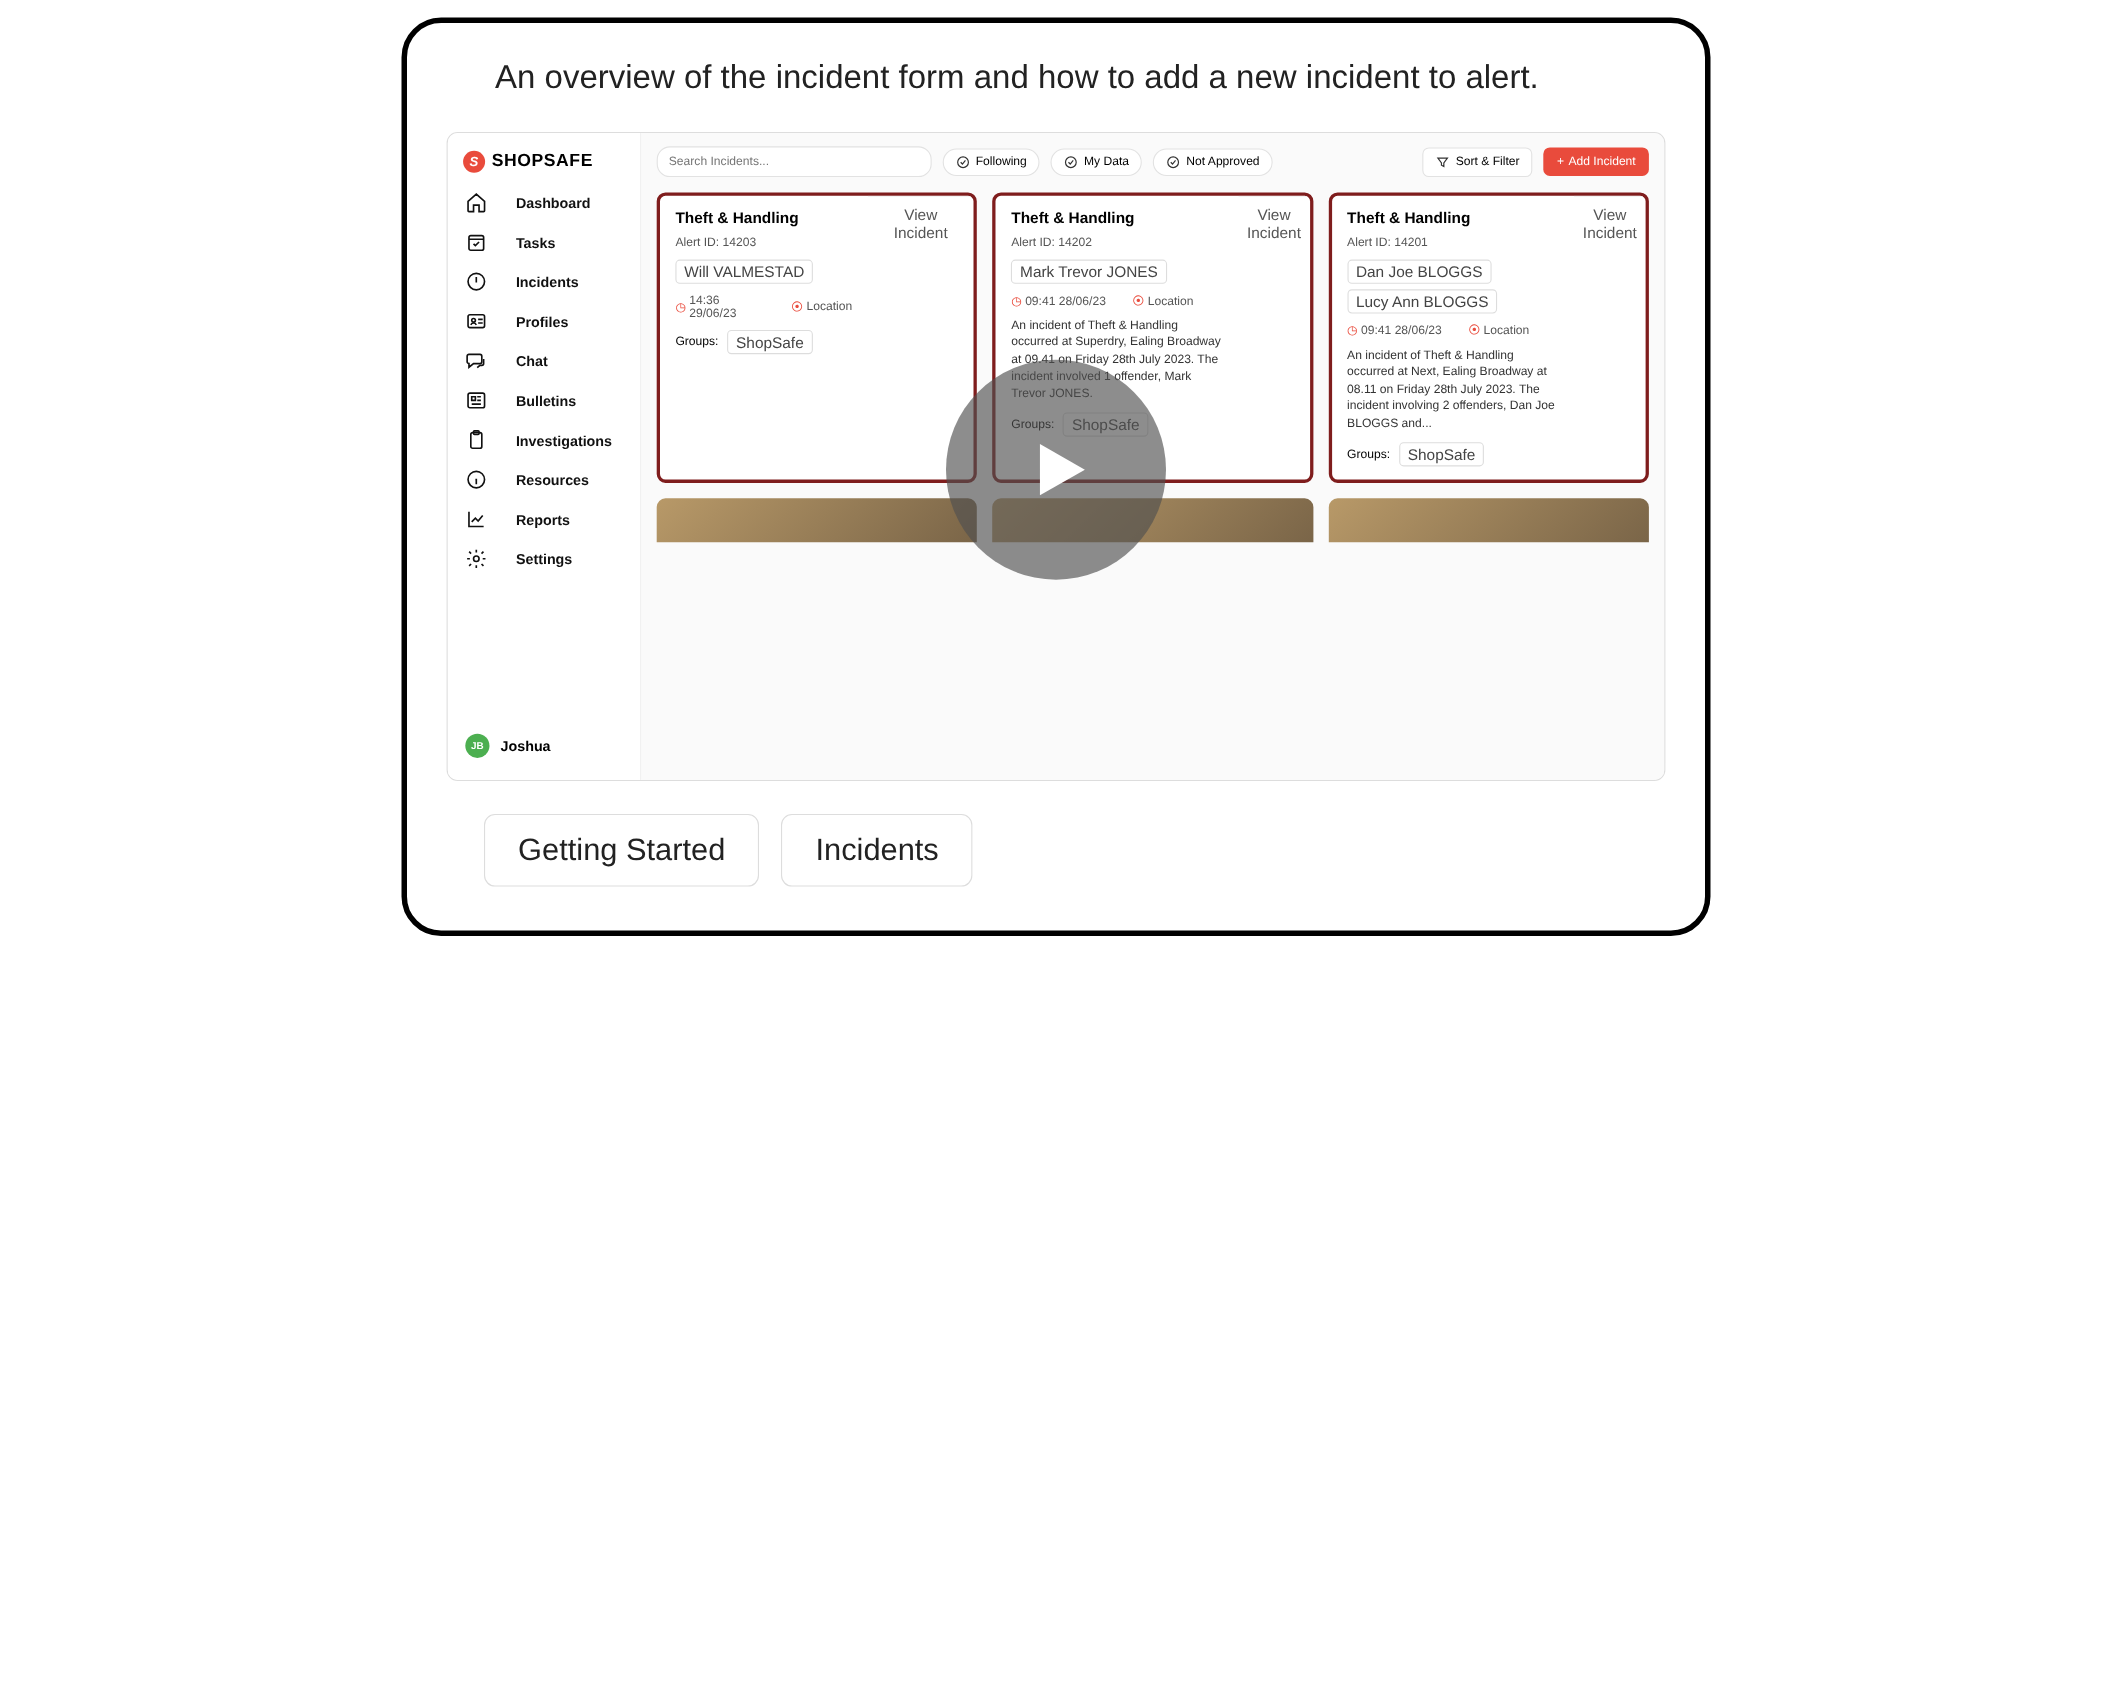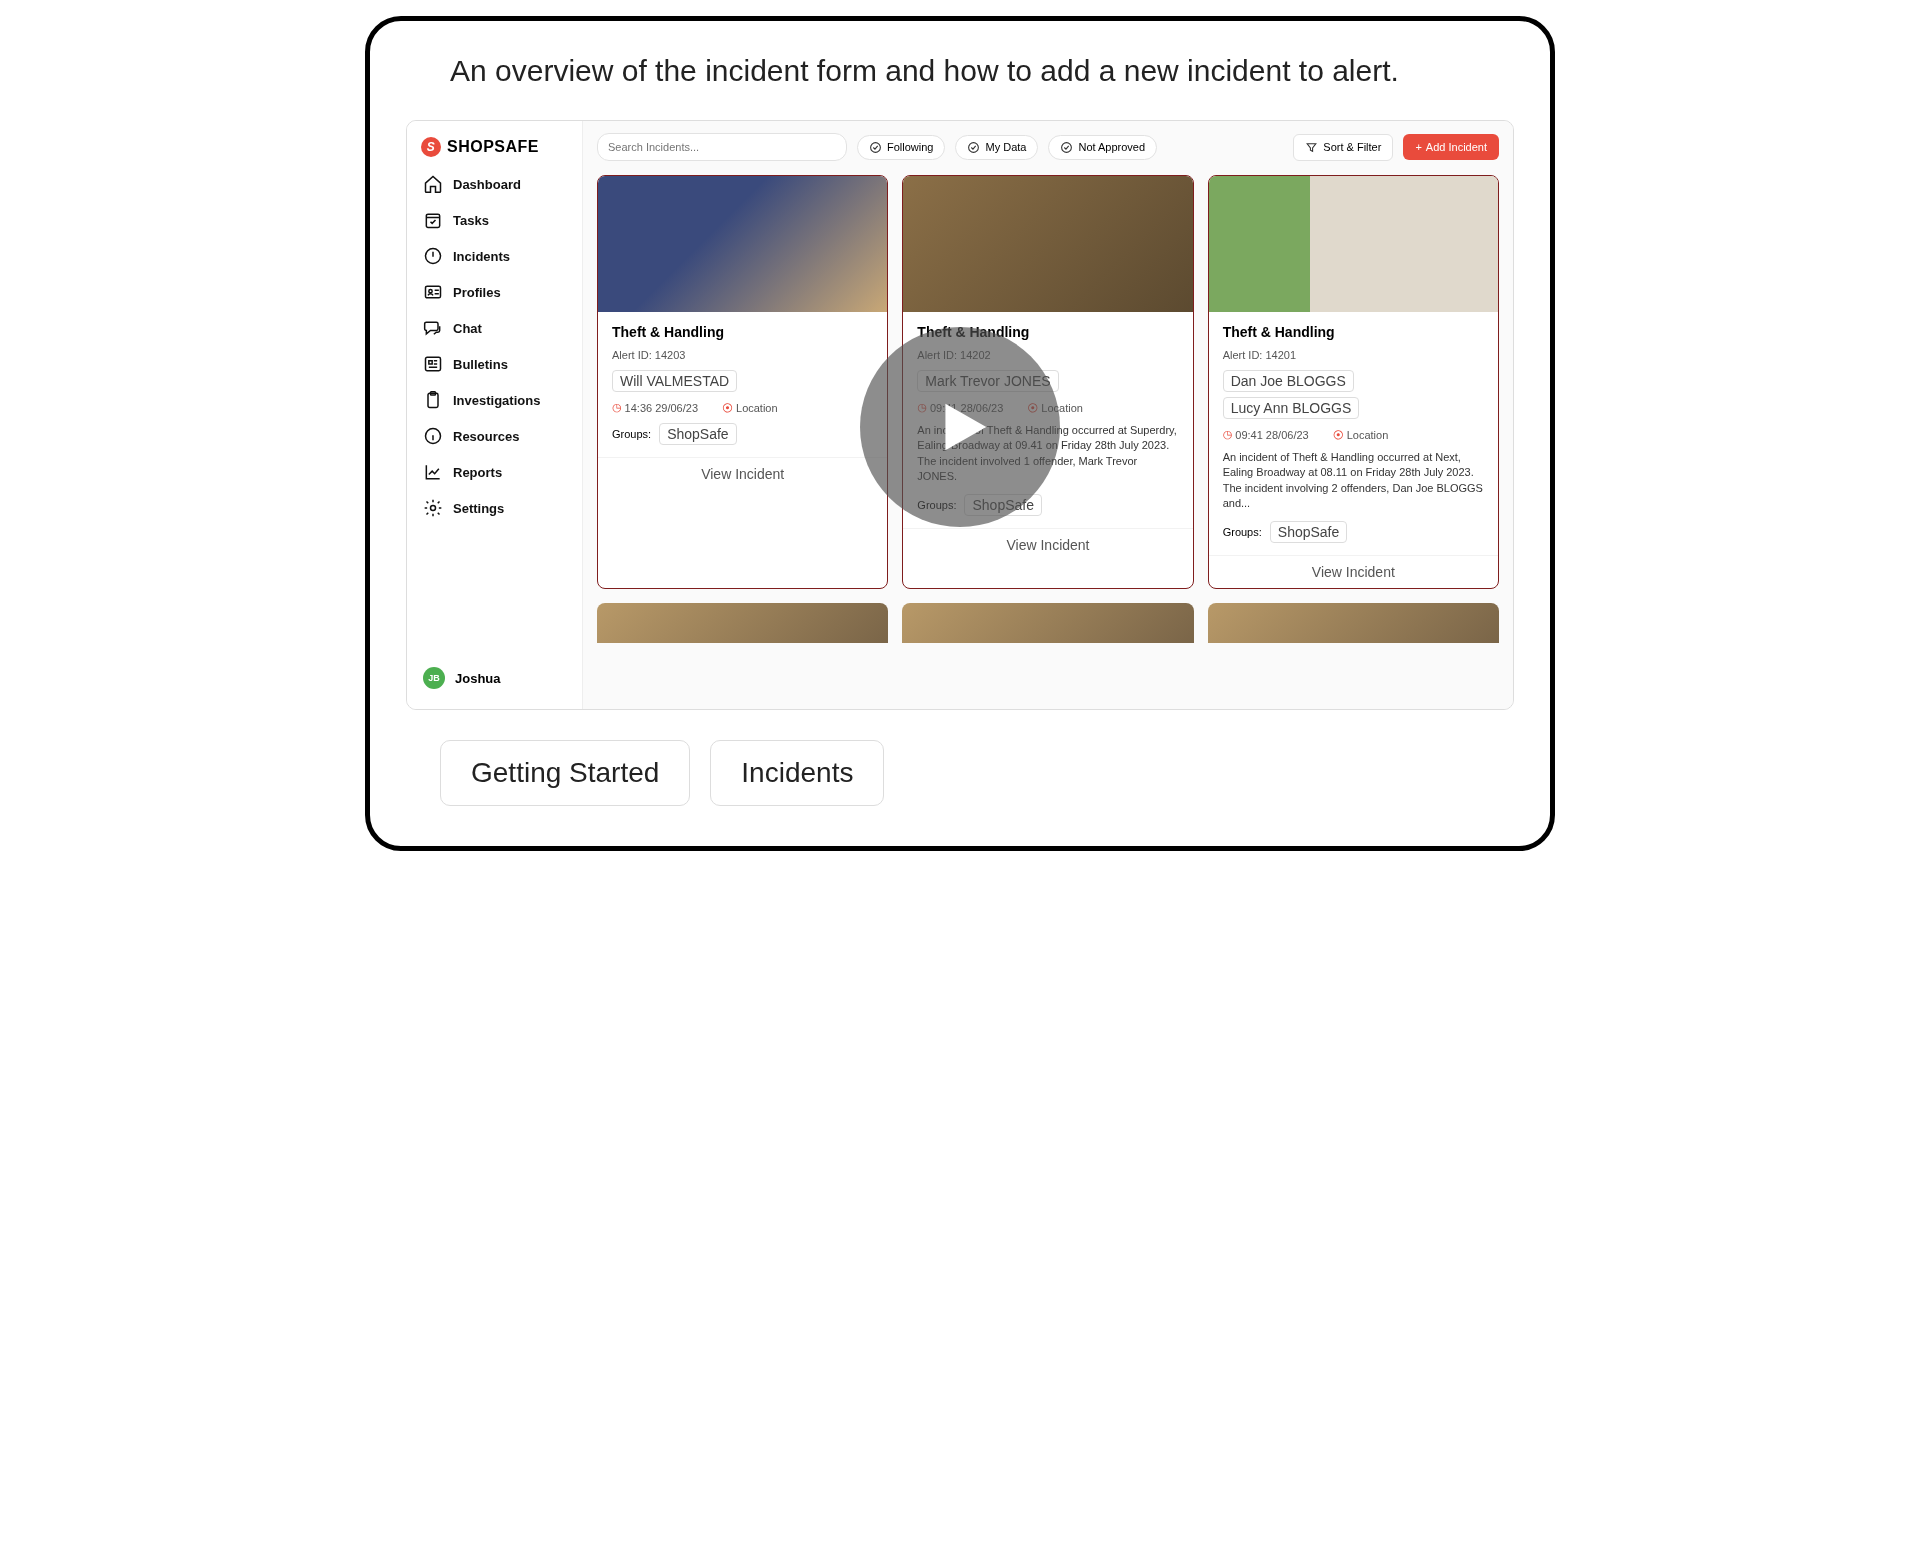--- a/index.html
+++ b/index.html
@@ -5,34 +5,34 @@
 *{box-sizing:border-box;margin:0;padding:0;font-family:-apple-system,BlinkMacSystemFont,"Segoe UI",sans-serif}
 body{background:#fff;padding:16px}
 .frame{border:5px solid #000;border-radius:36px;padding:30px 30px 40px 30px;width:1190px;margin:0 auto;background:#fff}
 .title{font-size:46px;font-weight:700;margin:0 40px 8px 50px;color:#111}
 .subtitle{font-size:30px;margin:0 40px 30px 50px;color:#222;line-height:1.3}
 .app{border:1px solid #ddd;border-radius:10px;margin:0 6px;position:relative;overflow:hidden;background:#fafafa;height:590px}
 .sidebar{position:absolute;left:0;top:0;bottom:0;width:176px;background:#fff;border-right:1px solid #eee;padding:12px 8px;display:flex;flex-direction:column}
 .logo{display:flex;align-items:center;gap:6px;padding:4px 6px 10px;font-weight:800;font-size:16px;letter-spacing:.5px}
 .logo-mark{width:20px;height:20px;border-radius:50%;background:#e94b3c;display:flex;align-items:center;justify-content:center;color:#fff;font-size:12px;font-style:italic}
 .nav{display:flex;flex-direction:column;gap:2px}
-.nav-item{display:flex;align-items:center;gap:10px;padding:7px 8px;font-size:13px;font-weight:600;color:#111;cursor:pointer;border-radius:6px}
+.nav-item{display:flex;align-items:center;gap:26px;padding:7px 8px;font-size:13px;font-weight:600;color:#111;cursor:pointer;border-radius:6px}
 .nav-item svg{width:20px;height:20px;stroke:#111;stroke-width:1.8;fill:none}
 .user{margin-top:auto;display:flex;align-items:center;gap:10px;padding:8px;font-size:13px;font-weight:600}
 .avatar{width:22px;height:22px;border-radius:50%;background:#4caf50;color:#fff;font-size:9px;display:flex;align-items:center;justify-content:center;font-weight:700}
 .main{position:absolute;left:176px;right:0;top:0;bottom:0;padding:12px 14px;background:#fafafa;overflow:hidden}
 .toolbar{display:flex;gap:10px;align-items:center;margin-bottom:14px}
 .search{flex:0 0 250px;border:1px solid #e2e2e2;border-radius:12px;padding:7px 10px;font-size:11px;color:#999;background:#fff}
 .pill{display:flex;align-items:center;gap:5px;border:1px solid #e2e2e2;border-radius:16px;padding:5px 11px;font-size:11px;background:#fff;cursor:pointer}
 .pill svg{width:13px;height:13px;stroke:#333;stroke-width:2;fill:none}
 .spacer{flex:1}
 .sortbtn{display:flex;align-items:center;gap:5px;border:1px solid #e2e2e2;border-radius:6px;padding:6px 11px;font-size:11px;background:#fff;cursor:pointer}
 .addbtn{display:flex;align-items:center;gap:4px;border:none;border-radius:6px;padding:7px 12px;font-size:11px;background:#e94b3c;color:#fff;cursor:pointer}
 .grid{display:grid;grid-template-columns:repeat(3,1fr);gap:14px}
-.card{background:#fff;border:1px solid #7f1d1d;border-radius:8px;overflow:hidden;display:flex;flex-direction:column}
+.card{background:#fff;border:3px solid #7f1d1d;border-radius:8px;overflow:hidden;display:flex;flex-direction:row}
 .thumb{height:136px;background:linear-gradient(135deg,#a8927b,#6b5a47);position:relative}
 .thumb.t1{background:linear-gradient(135deg,#3a4a7c 40%,#c9a876)}
 .thumb.t2{background:linear-gradient(135deg,#8b6f47,#5c4a30)}
 .thumb.t3{background:linear-gradient(90deg,#7ba85f 35%,#e0d9cc 35%)}
 .cbody{padding:12px 14px;display:flex;flex-direction:column;gap:9px;font-size:11px}
 .ctitle{font-size:14px;font-weight:700}
 .cid{color:#555;font-size:11px}
 .tags{display:flex;gap:5px;flex-wrap:wrap}
 .tag{border:1px solid #ddd;border-radius:4px;padding:2px 7px;font-size:14px;color:#444}
 .meta{display:flex;gap:24px;font-size:11px;color:#555}

